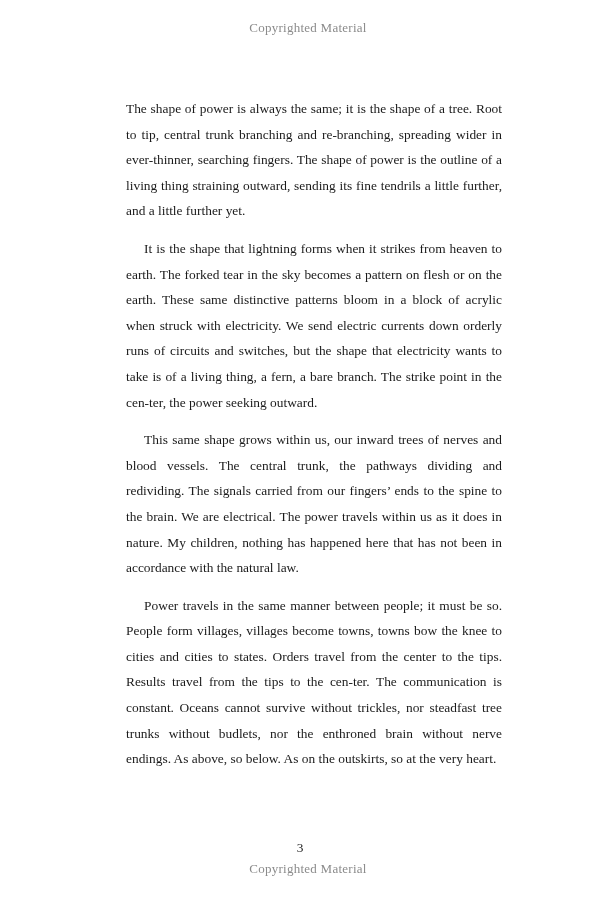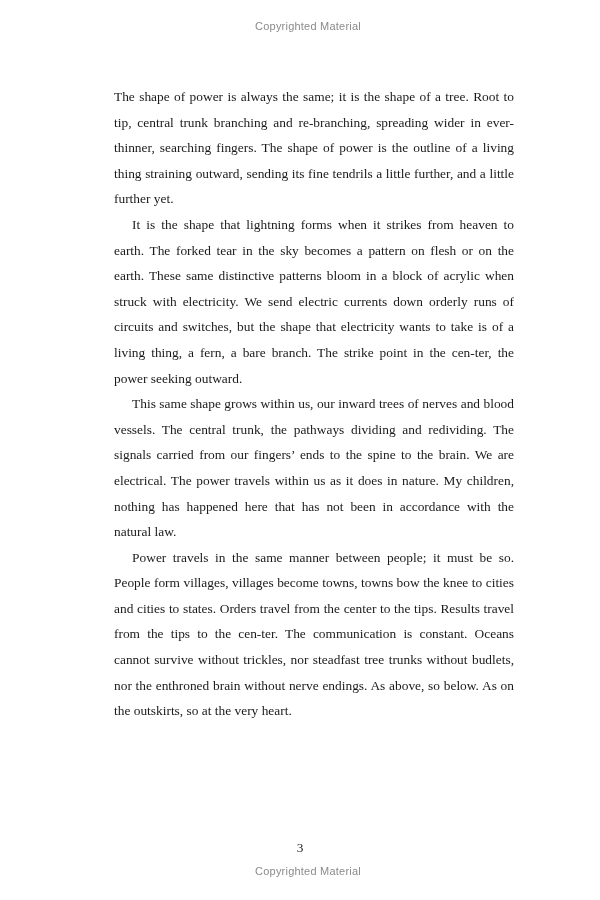--- a/index.html
+++ b/index.html
@@ -18,36 +18,36 @@
     position: relative;
     width: 600px;
     height: 900px;
     box-sizing: border-box;
   }
   .watermark {
     position: absolute;
     left: 16px;
     right: 0;
     text-align: center;
-    font-family: Liberation Sans, sans-serif;
-    font-size: 11px;
+    font-family: Liberation Serif, serif;
+    font-size: 13px;
     color: #8b8b8b;
     letter-spacing: 0.02em;
   }
   .watermark-top { top: 20px; }
   .watermark-bottom { bottom: 23px; }
 
   .textblock {
     position: absolute;
     left: 114px;
     top: 84px;
     width: 400px;
   }
   .textblock p {
-    margin: 0;
+    margin: 12px;
     font-size: 13.4px;
     line-height: 25.6px;
     text-align: justify;
     text-align-last: left;
     -webkit-hyphens: manual;
     hyphens: manual;
   }
   .textblock p.indent {
     text-indent: 1.35em;
   }

